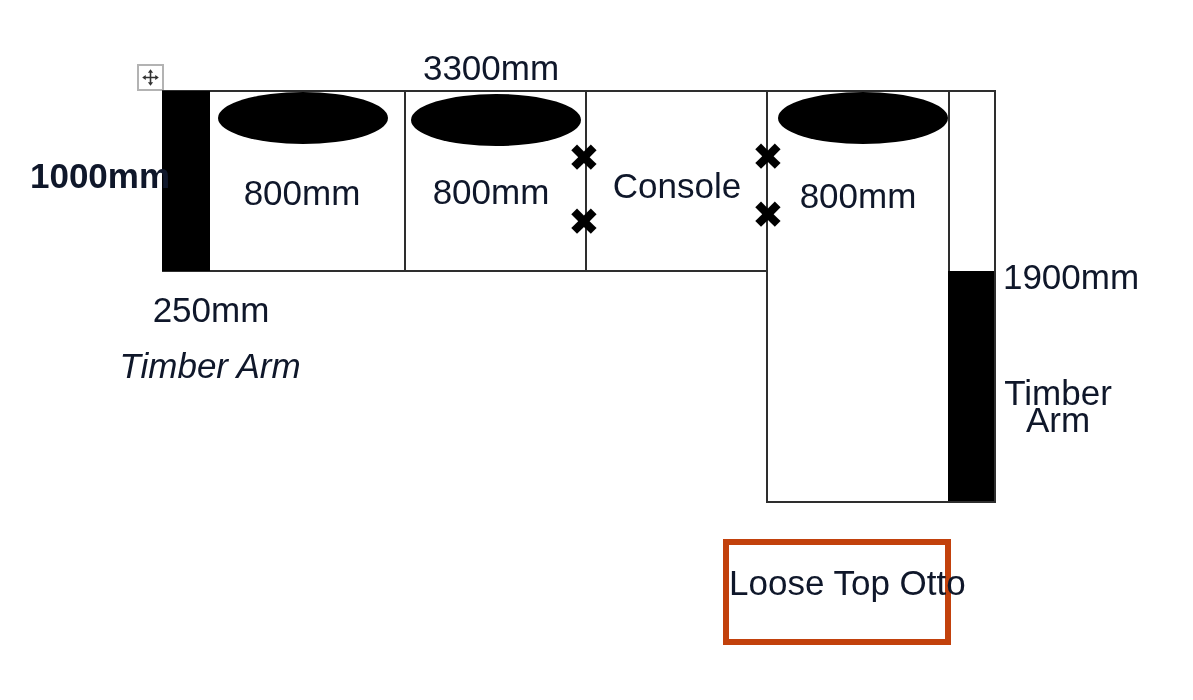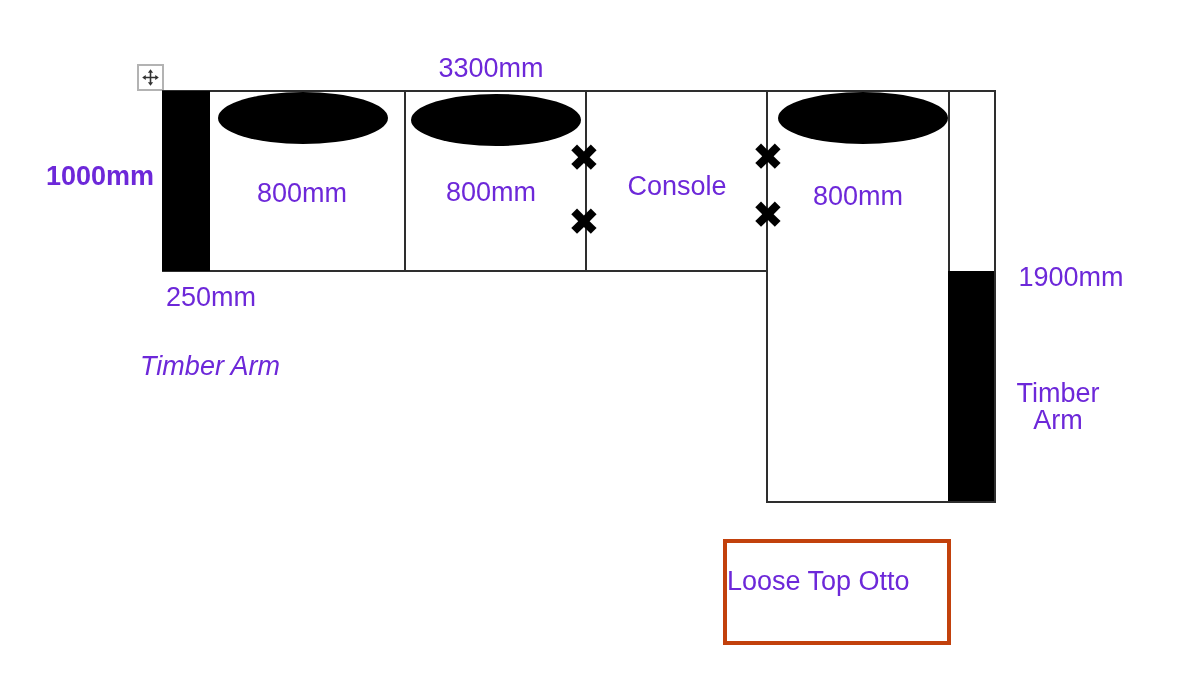--- a/index.html
+++ b/index.html
@@ -11,25 +11,25 @@
     position: relative;
     width: 1193px;
     height: 700px;
     background: #ffffff;
     font-family: "Liberation Sans", sans-serif;
     color: #1c1c1c;
     overflow: hidden;
   }
   .label {
     position: absolute;
-    font-size: 27px;
+    font-size: 35px;
     line-height: 28px;
     white-space: nowrap;
     transform: translateX(-50%);
-    color: #6d28d9;
+    color: #0f172a;
   }
   .rect-outline {
     position: absolute;
     border: 2px solid #2e2e2e;
     box-sizing: border-box;
     background: transparent;
   }
   .vline {
     position: absolute;
     width: 2px;
@@ -68,21 +68,21 @@
     align-items: center;
     justify-content: center;
     cursor: move;
   }
   .ottoman {
     position: absolute;
     left: 723px;
     top: 539px;
     width: 228px;
     height: 106px;
-    border: 4px solid #c2410c;
+    border: 6px solid #c2410c;
     box-sizing: border-box;
     background: #ffffff;
     padding-top: 24px;
   }
   .ottoman .label {
     position: static;
     transform: none;
   }
   
   .sofa-body   { left: 162px; top: 90px;  width: 606px; height: 182px; }
@@ -99,21 +99,21 @@
   .x-2 { left: 584px; top: 222px; }
   .x-3 { left: 768px; top: 157px; }
   .x-4 { left: 768px; top: 215px; }
   .lbl-total   { left: 491px;  top: 54px;  }
   .lbl-depth   { left: 100px;  top: 162px; font-weight: bold; }
   .lbl-seat1   { left: 302px;  top: 179px; }
   .lbl-seat2   { left: 491px;  top: 178px; }
   .lbl-con1    { left: 676px;  top: 116px; }
   .lbl-con2    { left: 677px;  top: 172px; }
   .lbl-seat3   { left: 858px;  top: 182px; }
-  .lbl-armw    { left: 211px;  top: 283px; }
+  .lbl-armw    { left: 211px;  top: 296px; }
   .lbl-larm    { left: 210px;  top: 352px; font-style: italic; }
   .lbl-chaise  { left: 1071px; top: 263px; }
   .lbl-rarm1   { left: 1058px; top: 363px; margin-top: 16px; }
   .lbl-rarm2   { left: 1058px; top: 406px; }
 </style>
 </head>
 <body>
 
 <div class="canvas">
 

